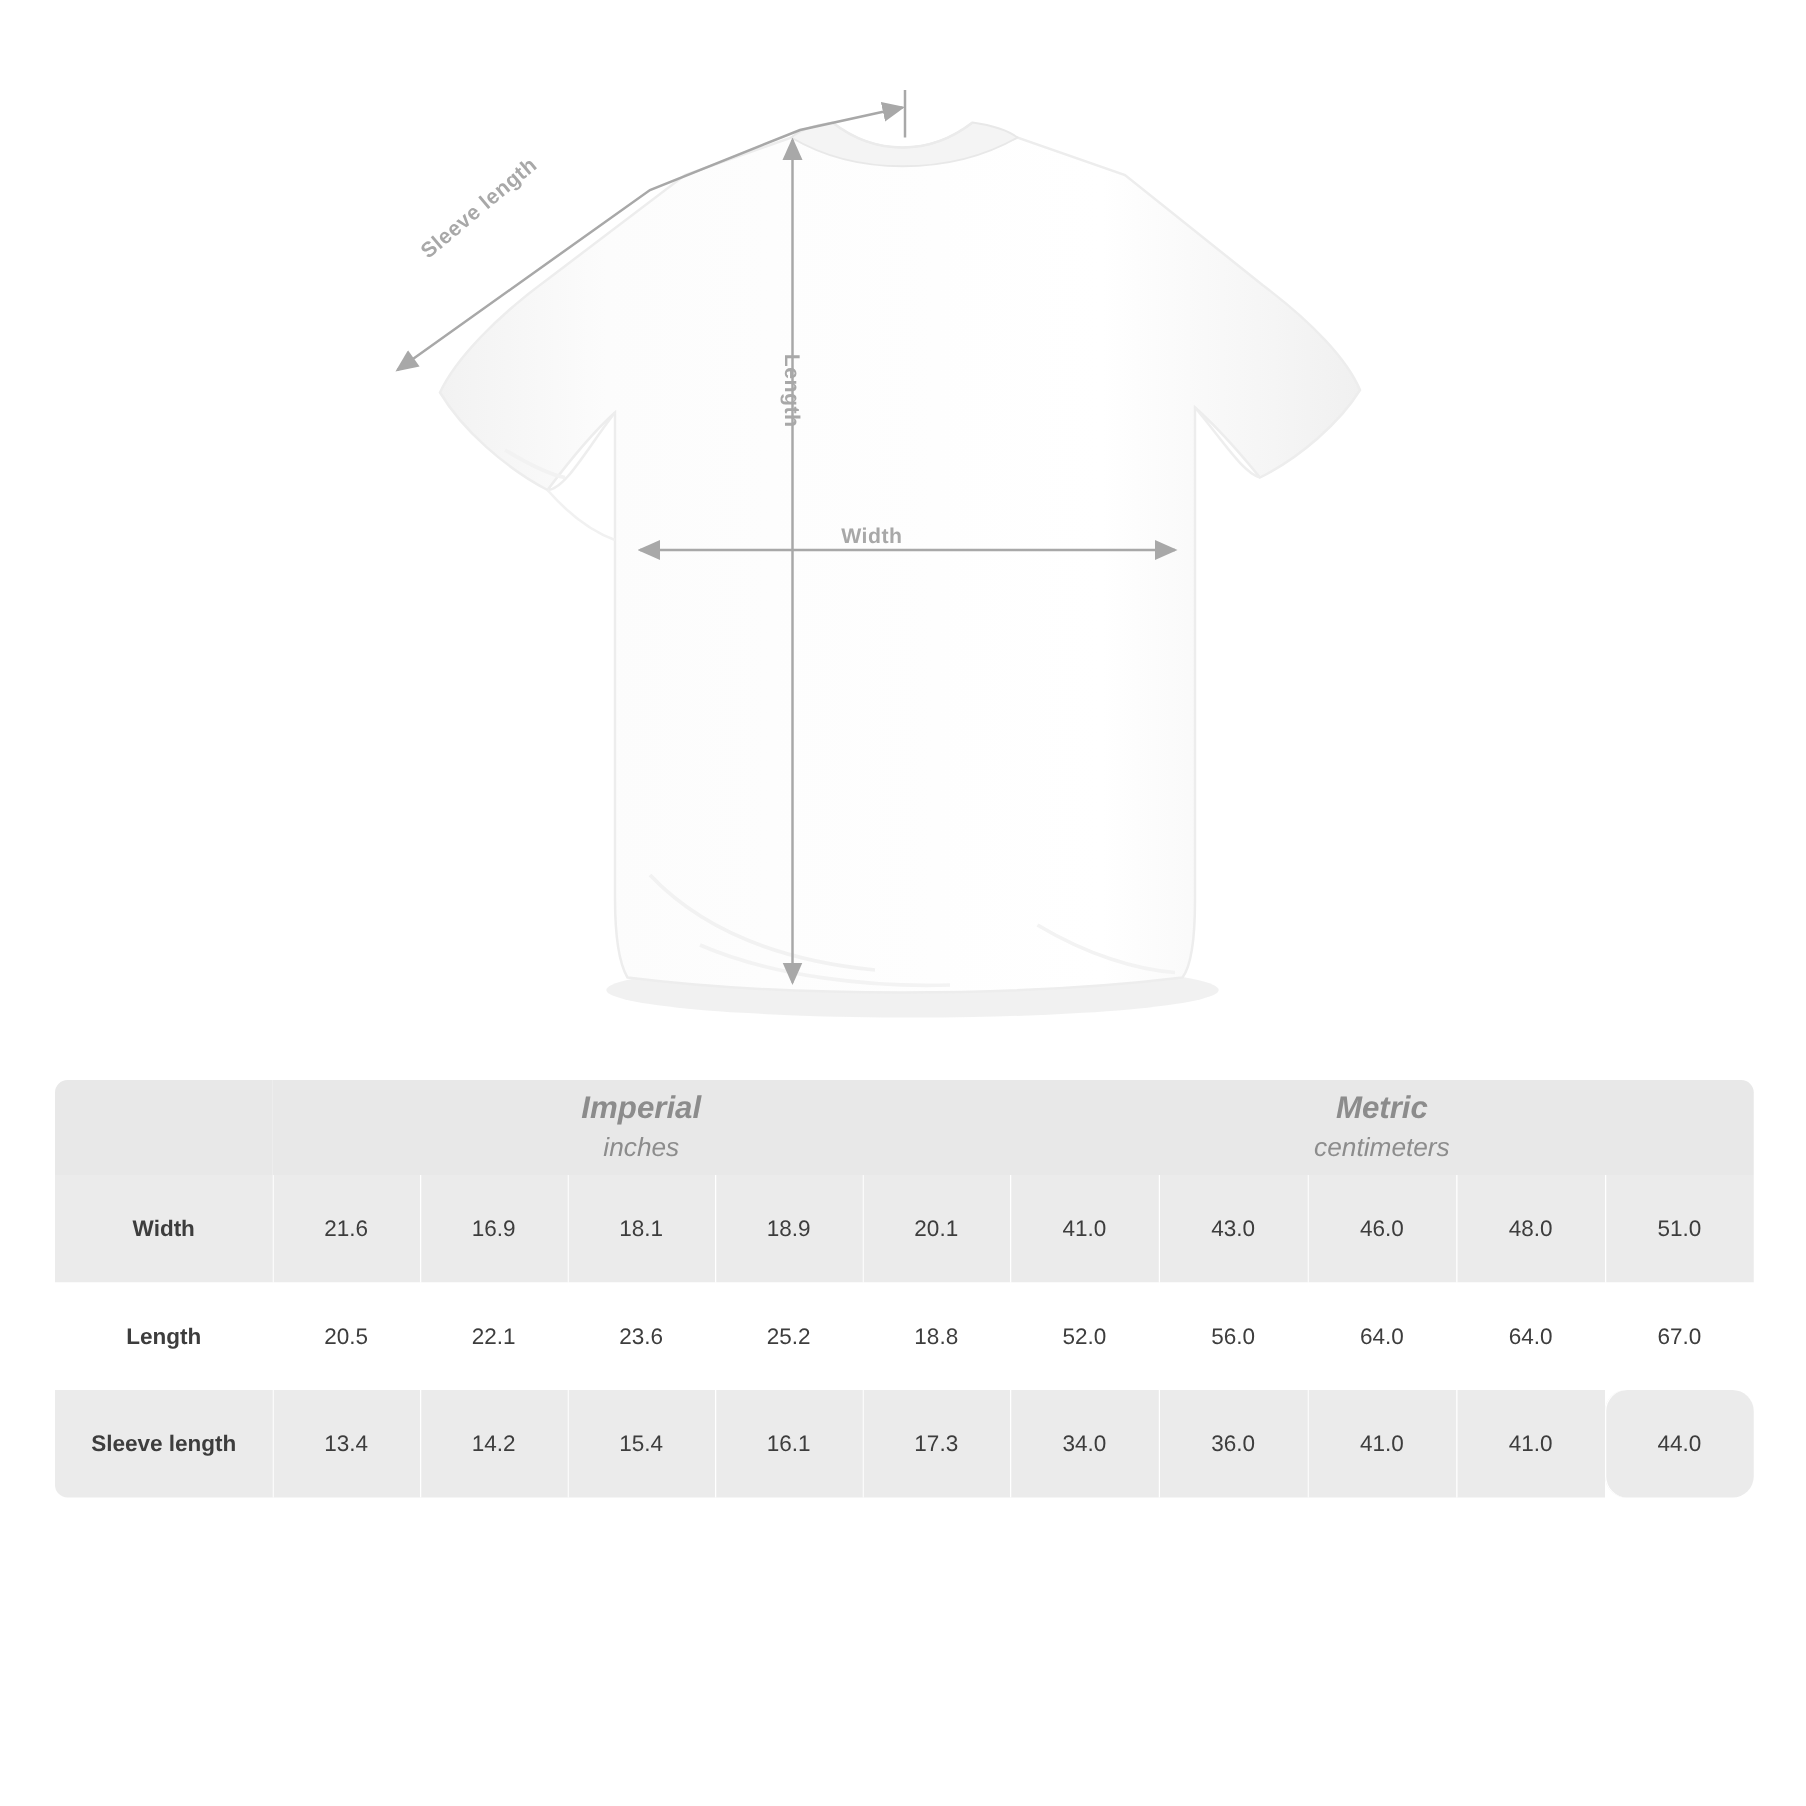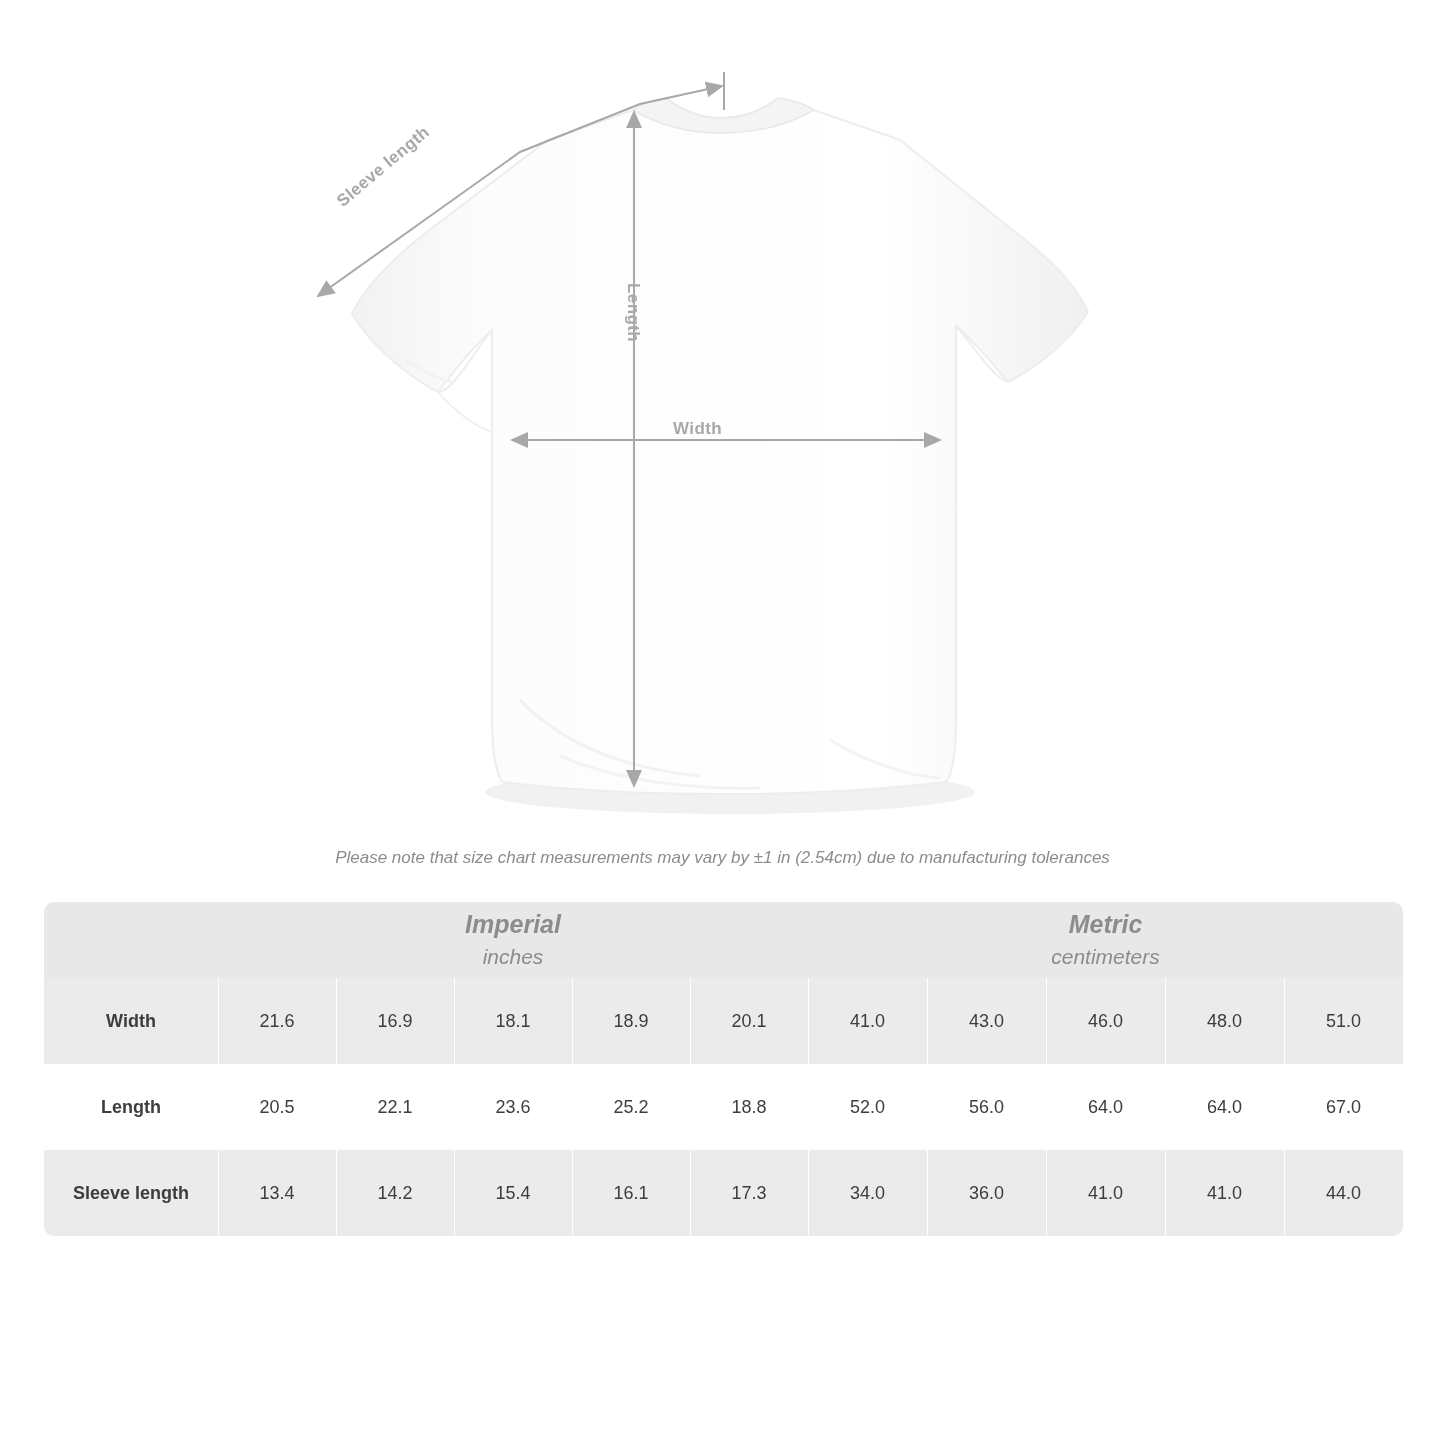--- a/index.html
+++ b/index.html
@@ -136,21 +136,21 @@
   }
   tr.data-row.plain td {
     background: #ffffff;
   }
   td.rowlabel {
     font-weight: bold;
     font-size: 18px;
     color: #3d3d3d;
   }
   tr.last-row td:first-child { border-bottom-left-radius: 10px; }
-  tr.last-row td:last-child { border-bottom-right-radius: 10px; }
+  tr.last-row td:last-child { border-bottom-right-radius: 10px; border-radius: 17px; }
 
   
   td.sep {
     box-shadow: inset 1px 0 0 #ffffff;
   }
 </style>
 </head>
 <body>
 
 <div class="page">
@@ -225,21 +225,20 @@
           <line x1="512" y1="440" x2="940" y2="440" stroke="#a8a8a8" stroke-width="2" marker-start="url(#arrTail)" marker-end="url(#arrHead)"></line>
         </g>
       </svg>
 
       <div class="measure-label label-sleeve">Sleeve length</div>
       <div class="measure-label label-length">Length</div>
       <div class="measure-label label-width">Width</div>
     </div>
   </div>
 
-  <div class="subtitle">Please note that size chart measurements may vary by ±1 in (2.54cm) due to manufacturing tolerances</div>
 
   <div class="table-wrap">
     <table class="size-table">
       <colgroup>
         <col style="width:174px">
         <col style="width:118px">
           <col style="width:118px">
           <col style="width:118px">
           <col style="width:118px">
           <col style="width:118px">

